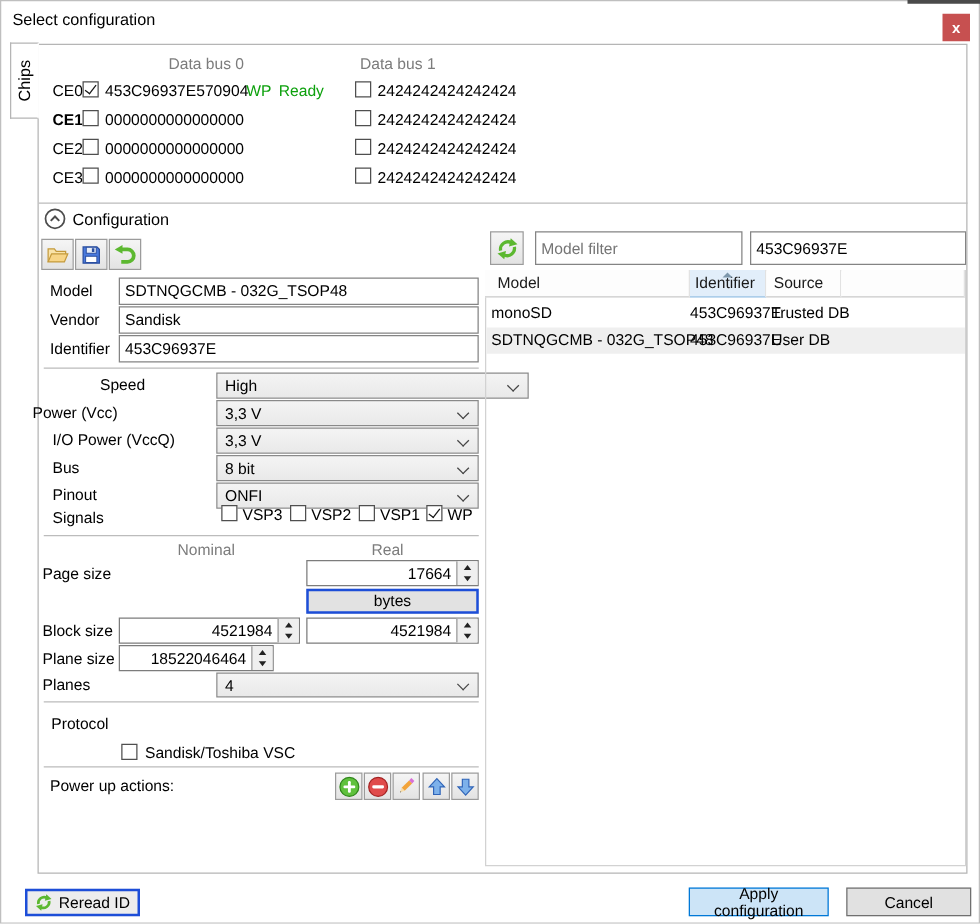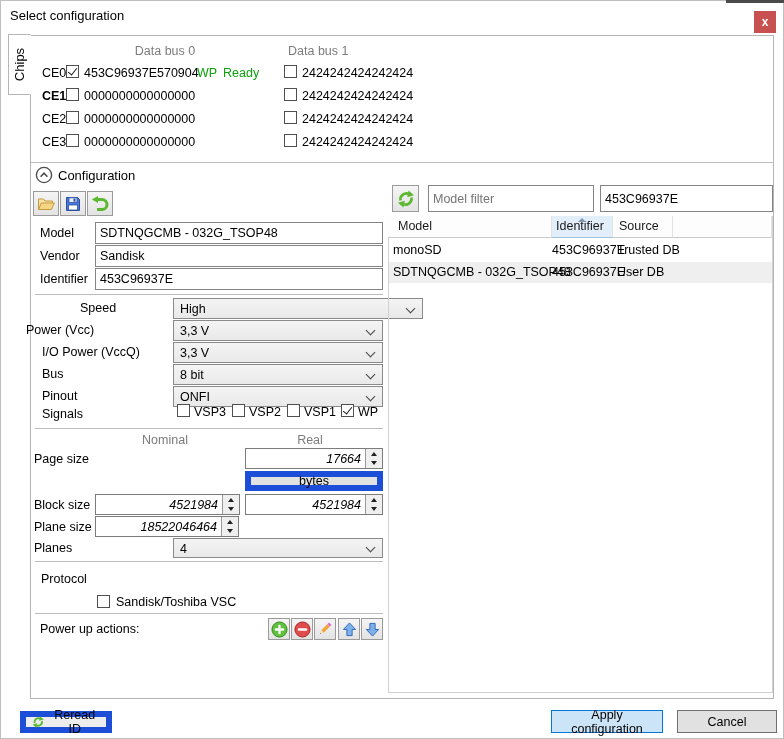--- a/index.html
+++ b/index.html
@@ -23,28 +23,28 @@
   .rowtxt{position:absolute;top:2px;line-height:16px;white-space:nowrap;}
   .field{position:absolute;border:1px solid #848484;background:#fff;box-sizing:border-box;
          padding:0 4px;font:inherit;height:22px;}
   input.field{outline:none;}
   .combo{position:absolute;border:1px solid #8a8a8a;background:linear-gradient(#f4f4f4,#e9e9e9);
          box-sizing:border-box;height:21px;}
   .combo .cval{position:absolute;left:6px;top:3px;white-space:nowrap;}
   .chev{position:absolute;right:8px;top:6px;width:6px;height:6px;
         border-right:1.4px solid #444;border-bottom:1.4px solid #444;transform:rotate(45deg);}
   .spin{position:absolute;border:1px solid #7c7c7c;background:#fff;box-sizing:border-box;height:21px;display:flex;}
-  .spin .sval{flex:1;text-align:right;padding:3px 4px 0 0;white-space:nowrap;font-style:italic;}
+  .spin .sval{flex:1;text-align:right;padding:3px 4px 0 0;white-space:nowrap;}
   .spin .btns{width:16px;border-left:1px solid #9a9a9a;background:#efefef;display:flex;flex-direction:column;}
   .spin .btns div{flex:1;display:flex;align-items:center;justify-content:center;}
   .triup{width:0;height:0;border-left:3.5px solid transparent;border-right:3.5px solid transparent;border-bottom:4.5px solid #222;}
   .tridn{width:0;height:0;border-left:3.5px solid transparent;border-right:3.5px solid transparent;border-top:4.5px solid #222;}
   .iconbtn{position:absolute;background:linear-gradient(#f5f5f5,#e3e3e3);border:1px solid #9b9b9b;
            box-sizing:border-box;display:flex;align-items:center;justify-content:center;}
-  .pushbtn{position:absolute;background:#e6e6e6;border:6px solid #1d4ed8;box-sizing:border-box;
+  .pushbtn{position:absolute;background:#e6e6e6;border:2px solid #1d4ed8;box-sizing:border-box;
            display:flex;align-items:center;justify-content:center;font:inherit;}
   .th{position:absolute;top:216px;height:22px;background:#fdfdfd;border-bottom:1px solid #c9c9c9;
       border-right:1px solid #e2e2e2;box-sizing:border-box;padding:3px 0 0 10px;color:#1a1a1a;}
   .th.sorted{background:#e2eefa;border-bottom:1px solid #9cc3e5;}
   .sortmark{position:absolute;top:2px;left:50%;margin-left:-4px;width:0;height:0;
             border-left:4px solid transparent;border-right:4px solid transparent;border-bottom:4px solid #7e97ab;}
   .tr{position:absolute;left:389px;width:383px;height:21px;}
   .tr.selected{background:#efefef;}
   .td{position:absolute;top:3px;white-space:nowrap;}
   .lbl{position:absolute;white-space:nowrap;}
@@ -210,21 +210,21 @@
         <div>
           <span class="triup"></span>
         </div>
         <div>
           <span class="tridn"></span>
         </div>
       </div>
   </div>
 
   <span class="lbl" style="left:34px;top:520px;">Plane size</span>
-  <div class="spin" style="left:95px;top:516px;width:144px;">
+  <div class="spin" style="left:95px;top:516px;width:124px;">
     <span class="sval">18522046464</span>
     <div class="btns">
         <div>
           <span class="triup"></span>
         </div>
         <div>
           <span class="tridn"></span>
         </div>
       </div>
   </div>

